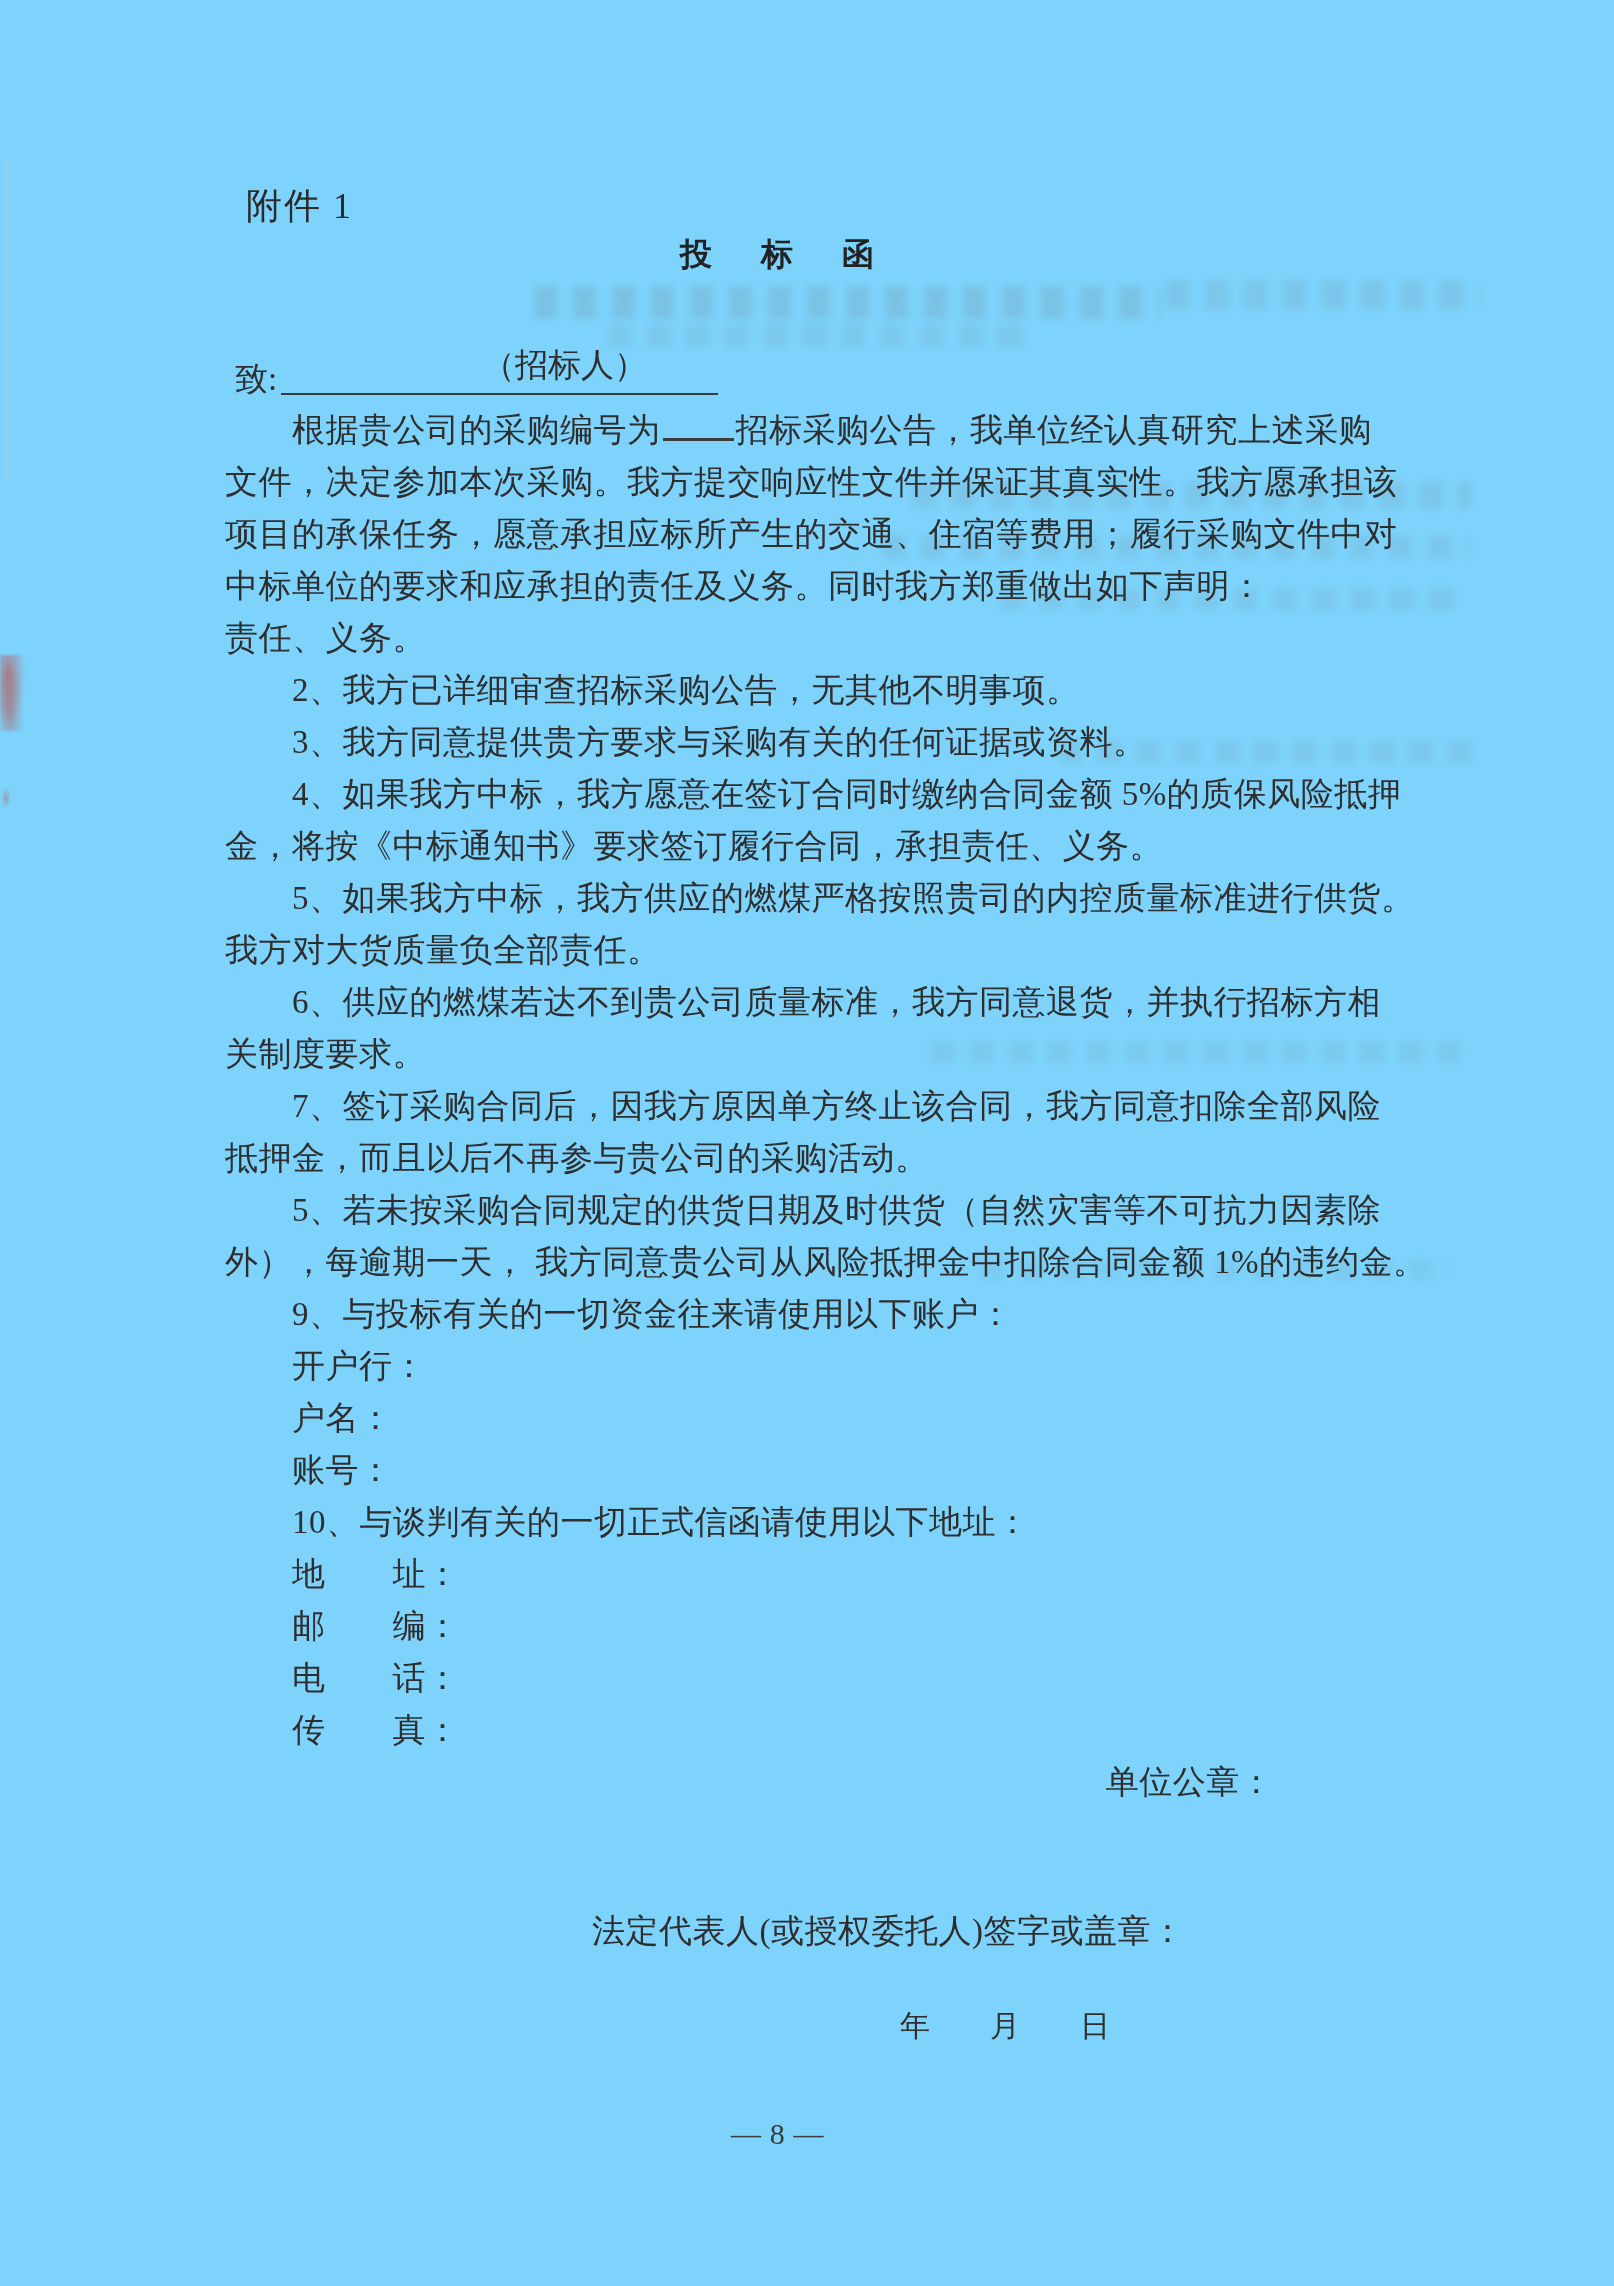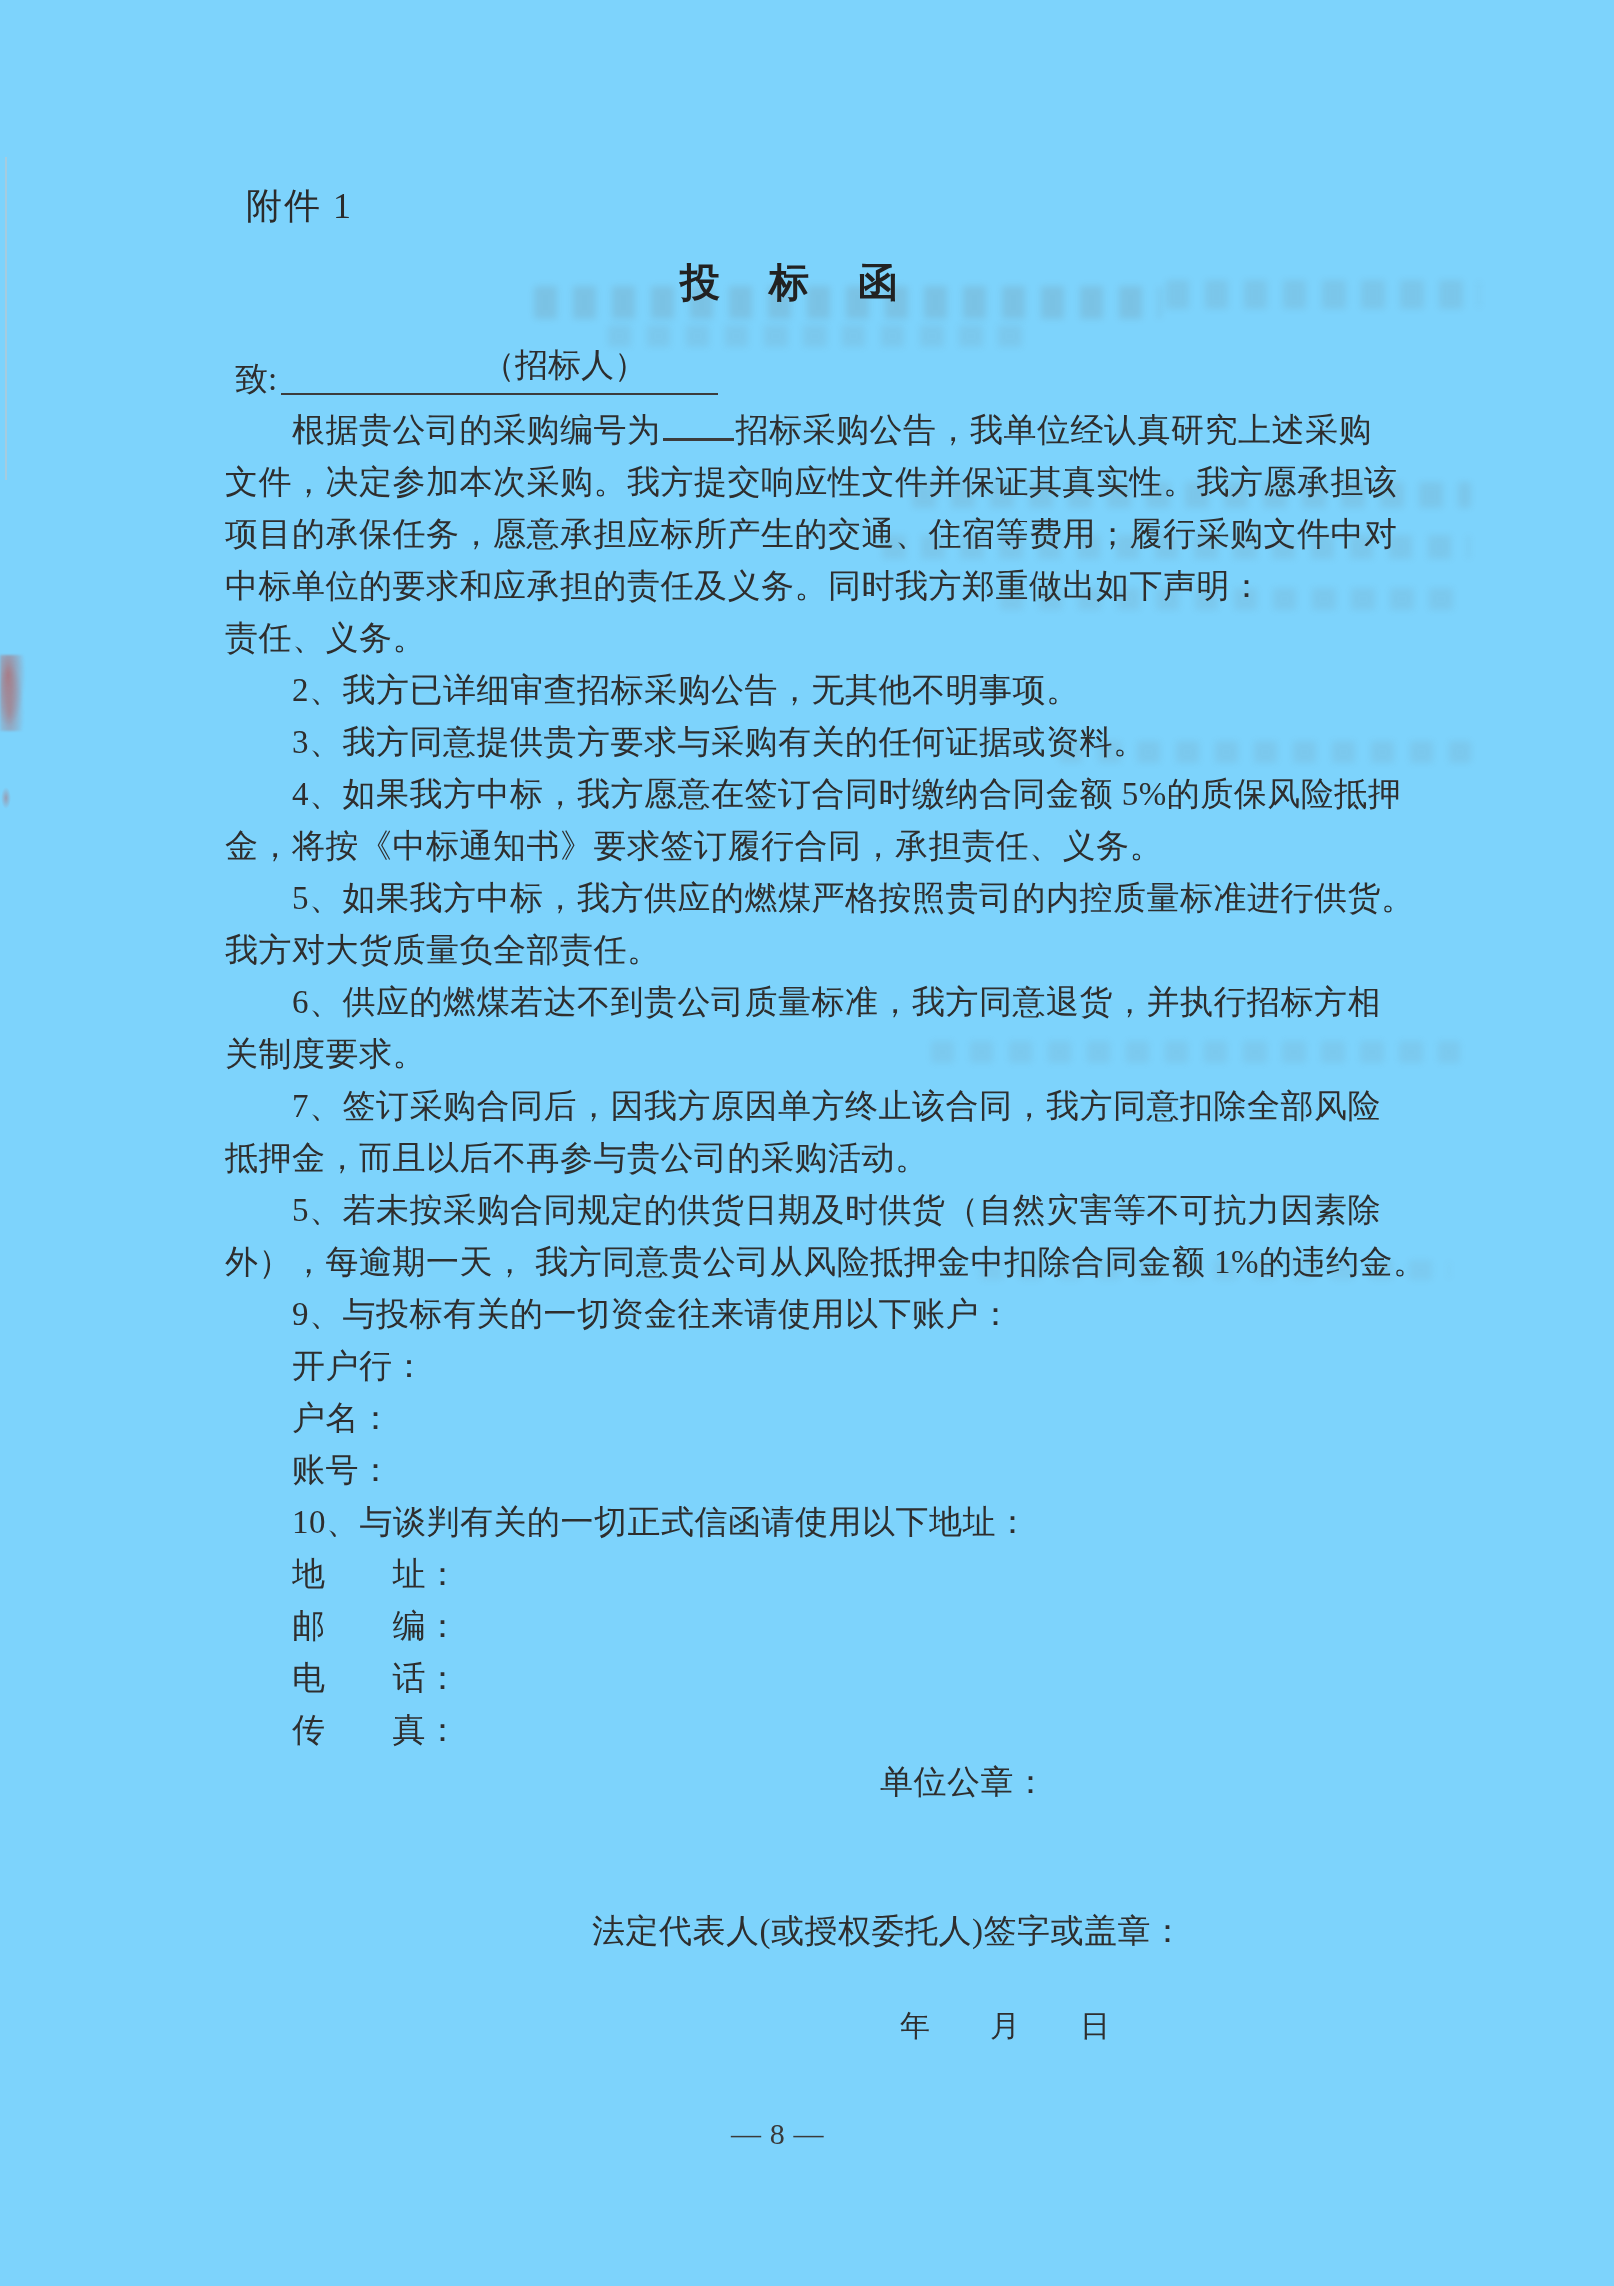--- a/index.html
+++ b/index.html
@@ -47,26 +47,25 @@
   .attachment {
     position: absolute;
     left: 246px; top: 184px;
     font-size: 36px; line-height: 45px;
     letter-spacing: 2px;
     color: #2b2b2b;
   }
   .title {
     position: absolute;
     left: 680px; top: 225px;
-    font-size: 40px; line-height: 59px;
+    font-size: 32px; line-height: 59px;
     font-weight: 700;
     letter-spacing: 49px;
     color: #222;
     white-space: nowrap;
-    margin-top: 28px;
   }
   .salutation {
     position: absolute;
     left: 235px; top: 341px;
     font-size: 33px; line-height: 49px;
     white-space: nowrap;
   }
   .u-group {
     display: inline-flex;
     align-items: flex-end;
@@ -90,21 +89,21 @@
     letter-spacing: 0.5px;
   }
   .indent { padding-left: 67px; }
   .inline-blank {
     display: inline-block;
     width: 71px; height: 2.9px;
     background: #3c3c3c;
     vertical-align: baseline;
     margin: 0 2px;
   }
-  .seal-offset { padding-left: 655px; }
+  .seal-offset { padding-left: 655px; text-align: center; }
 
   .legal-line {
     position: absolute;
     left: 592px; top: 1905px;
     font-size: 33px; line-height: 52px;
     white-space: nowrap;
     letter-spacing: 0.5px;
   }
   .date-line {
     position: absolute;

